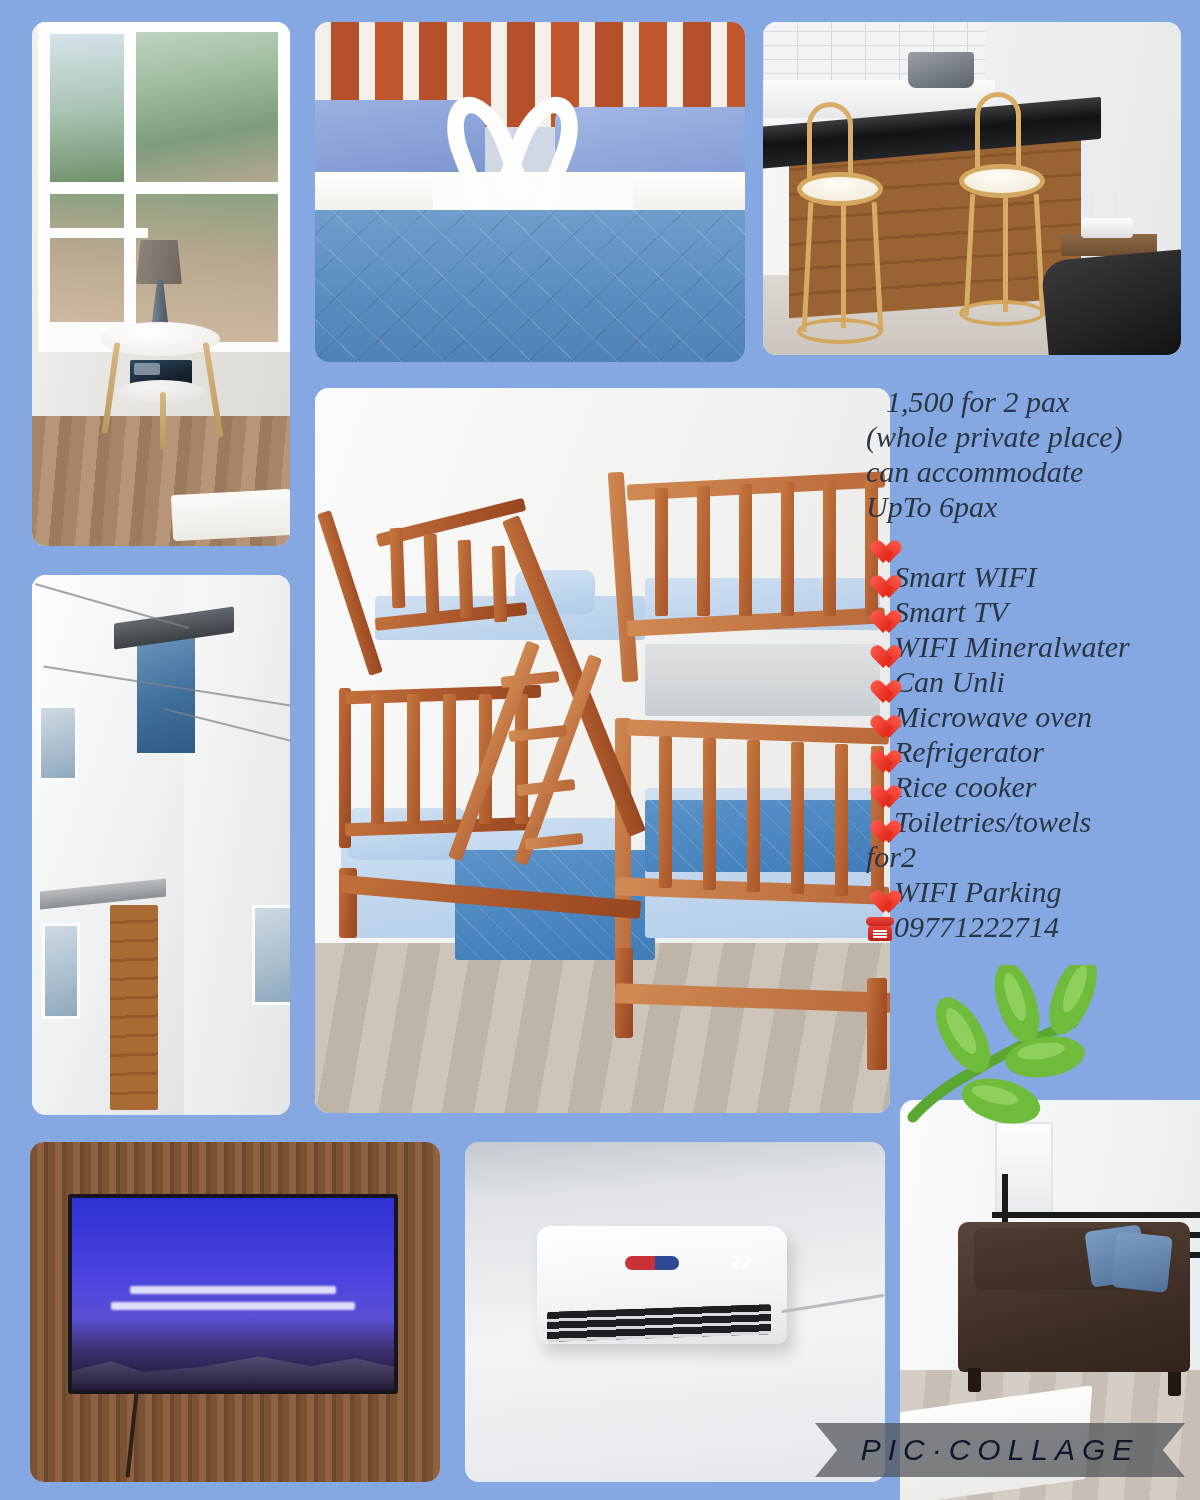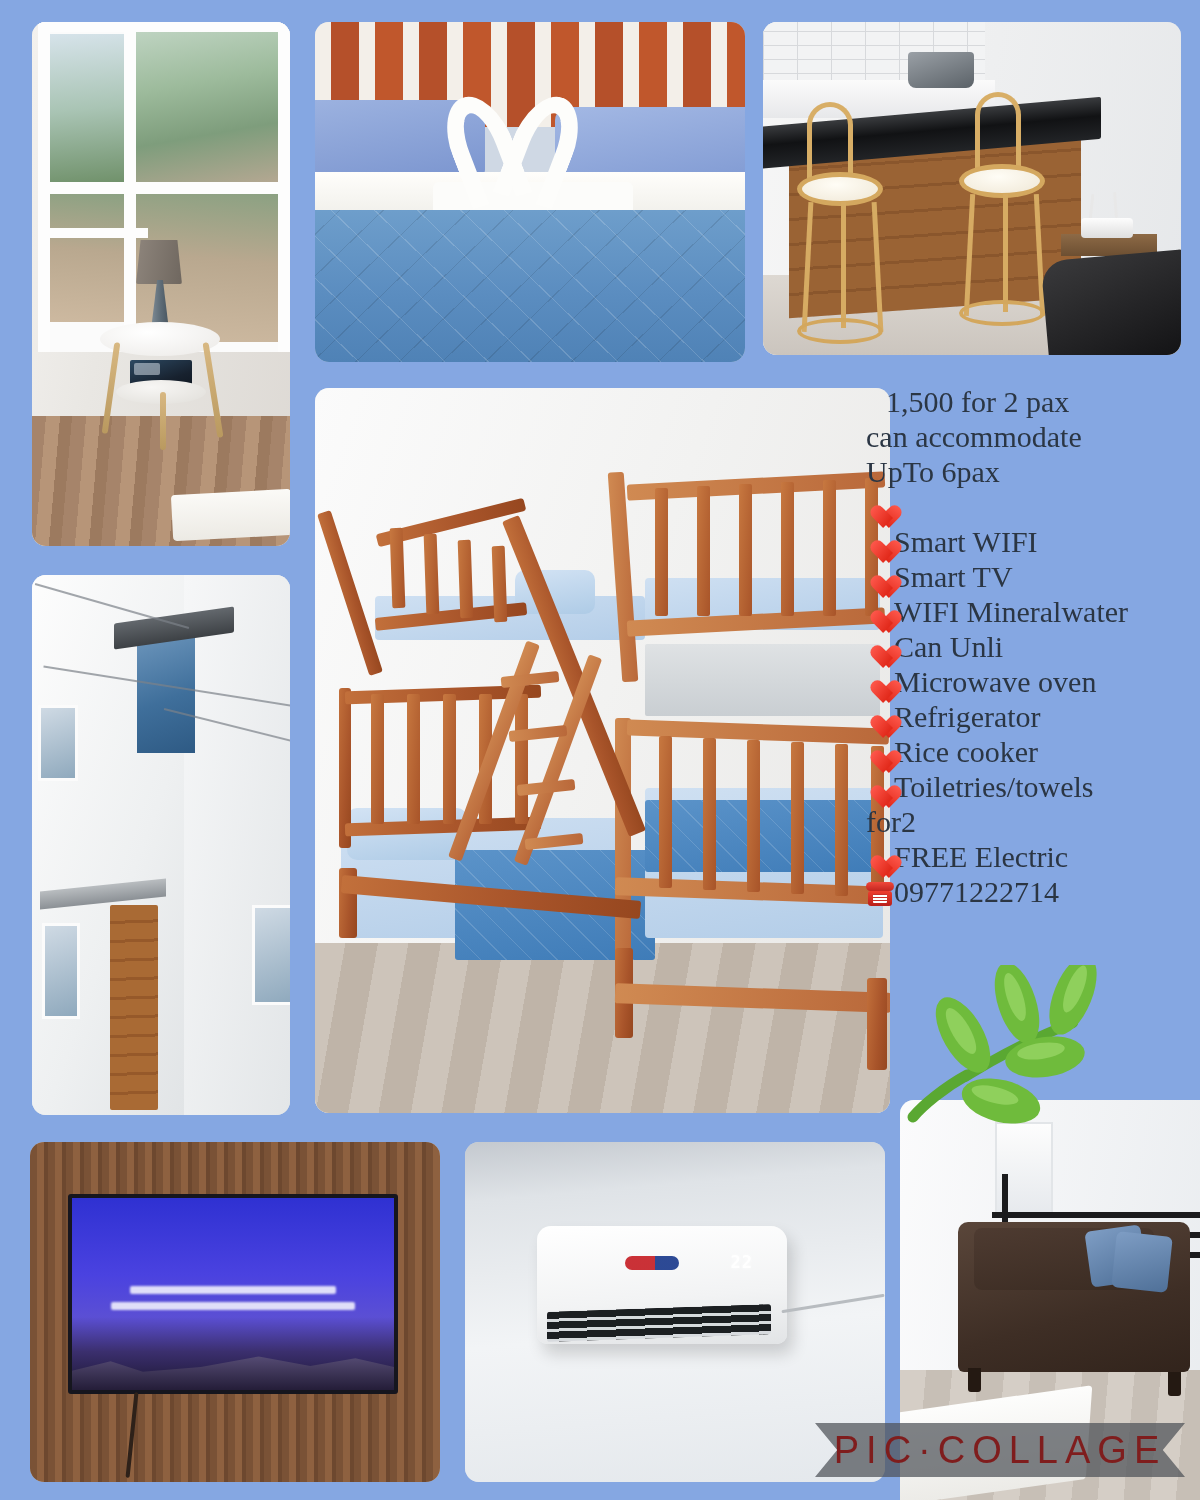--- a/index.html
+++ b/index.html
@@ -3,21 +3,21 @@
 <meta charset="utf-8">
 <style>
   * { margin:0; padding:0; box-sizing:border-box; }
   html,body { width:1200px; height:1500px; }
   body {
     font-family:"Liberation Serif", serif;
     background:#85a7e2;
     position:relative;
     overflow:hidden;
   }
-  .canvas { position:absolute; inset:0; }
+  .canvas { position:absolute; inset:0;font-style:italic; }
 
   
   .photo {
     position:absolute;
     border-radius:14px;
     overflow:hidden;
     background:#cfd8e4;
   }
   .photo .inner { position:absolute; inset:0; }
 
@@ -398,22 +398,22 @@
   #leaf-sticker { position:absolute; left:905px; top:965px; width:250px; height:180px; pointer-events:none; }
 
   
   #watermark {
     position:absolute; left:815px; top:1423px; width:370px; height:54px;
     background:rgba(78,82,88,.72);
     clip-path:polygon(0 0,100% 0,94% 50%,100% 100%,0 100%,6% 50%);
     display:flex; align-items:center; justify-content:center;
   }
   #watermark span{
-    color:#7f1d1d; font-family:"Liberation Sans", sans-serif;
-    font-size:38px; letter-spacing:7px; font-weight:400;
+    color:#0f172a; font-family:"Liberation Sans", sans-serif;
+    font-size:30px; letter-spacing:7px; font-weight:400;
   }
 </style>
 </head>
 <body>
 
 <div class="canvas">
 
   <div class="photo" id="ph-window">
     <div class="inner">
       <div class="wall"></div>
@@ -613,20 +613,21 @@
       <div class="pill" style="left:188px; top:128px;"></div>
       <div class="pill" style="left:214px; top:134px; transform:rotate(6deg);"></div>
       <div class="sofleg" style="left:68px;  top:268px;"></div>
       <div class="sofleg" style="left:268px; top:272px;"></div>
       <div class="shag"></div>
     </div>
   </div>
 
   <div id="text-panel">
     <div class="tline indent">1,500 for 2 pax</div>
+    <div class="tline">(whole private place)</div>
     <div class="tline">can accommodate</div>
     <div class="tline">UpTo 6pax</div>
 
     <div class="tline">
       <span class="heart"></span>
     </div>
     <div class="tline">
       <span class="heart"></span><span>Smart WIFI</span>
     </div>
     <div class="tline">
@@ -645,21 +646,21 @@
       <span class="heart"></span><span>Refrigerator</span>
     </div>
     <div class="tline">
       <span class="heart"></span><span>Rice cooker</span>
     </div>
     <div class="tline">
       <span class="heart"></span><span>Toiletries/towels</span>
     </div>
     <div class="tline">for2</div>
     <div class="tline">
-      <span class="heart"></span><span>FREE Electric</span>
+      <span class="heart"></span><span>WIFI Parking</span>
     </div>
     <div class="tline">
       <span class="phone"><span class="handset"></span><span class="body"></span></span><span>09771222714</span>
     </div>
   </div>
 
   <div id="leaf-sticker">
     <svg viewBox="0 0 250 180" width="250" height="180" xmlns="http://www.w3.org/2000/svg">
       <g>
         <path d="M8 152 C18 140 40 122 62 110" stroke="#5aa832" stroke-width="11" fill="none" stroke-linecap="round"></path>

